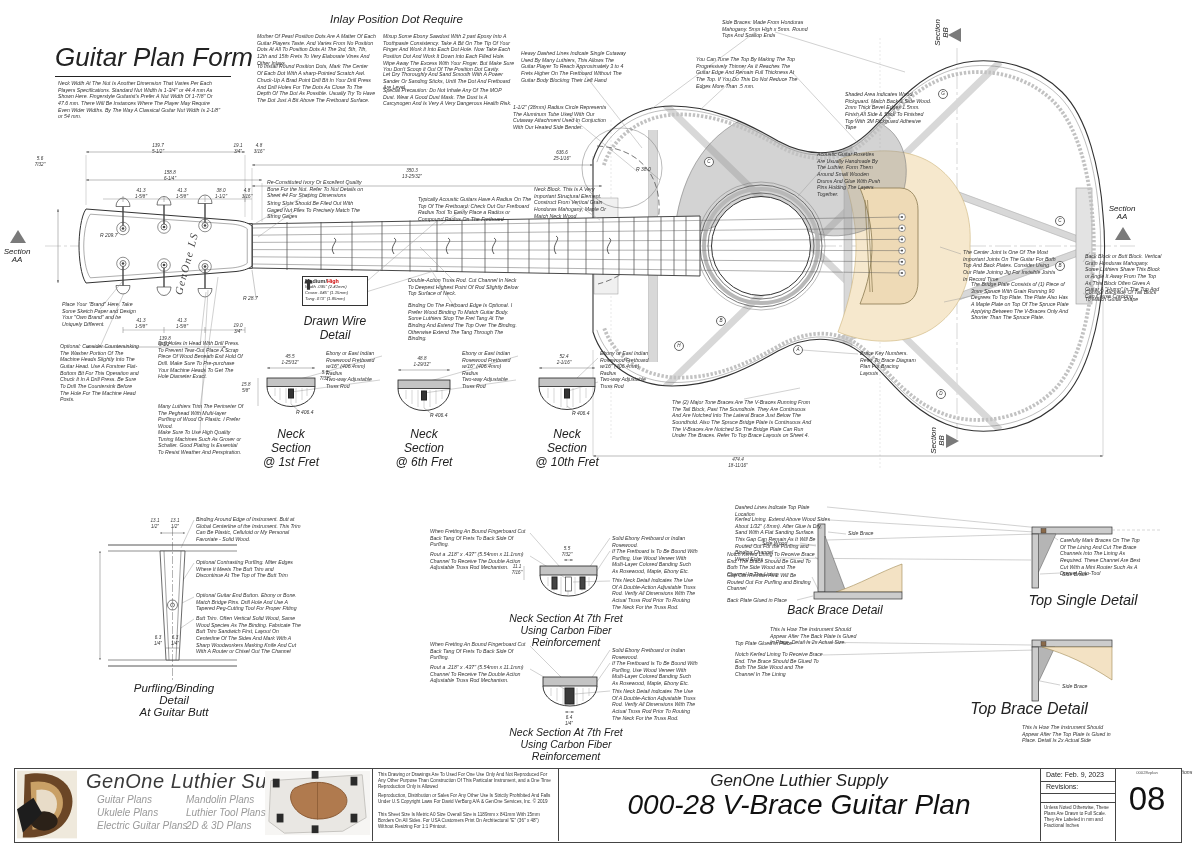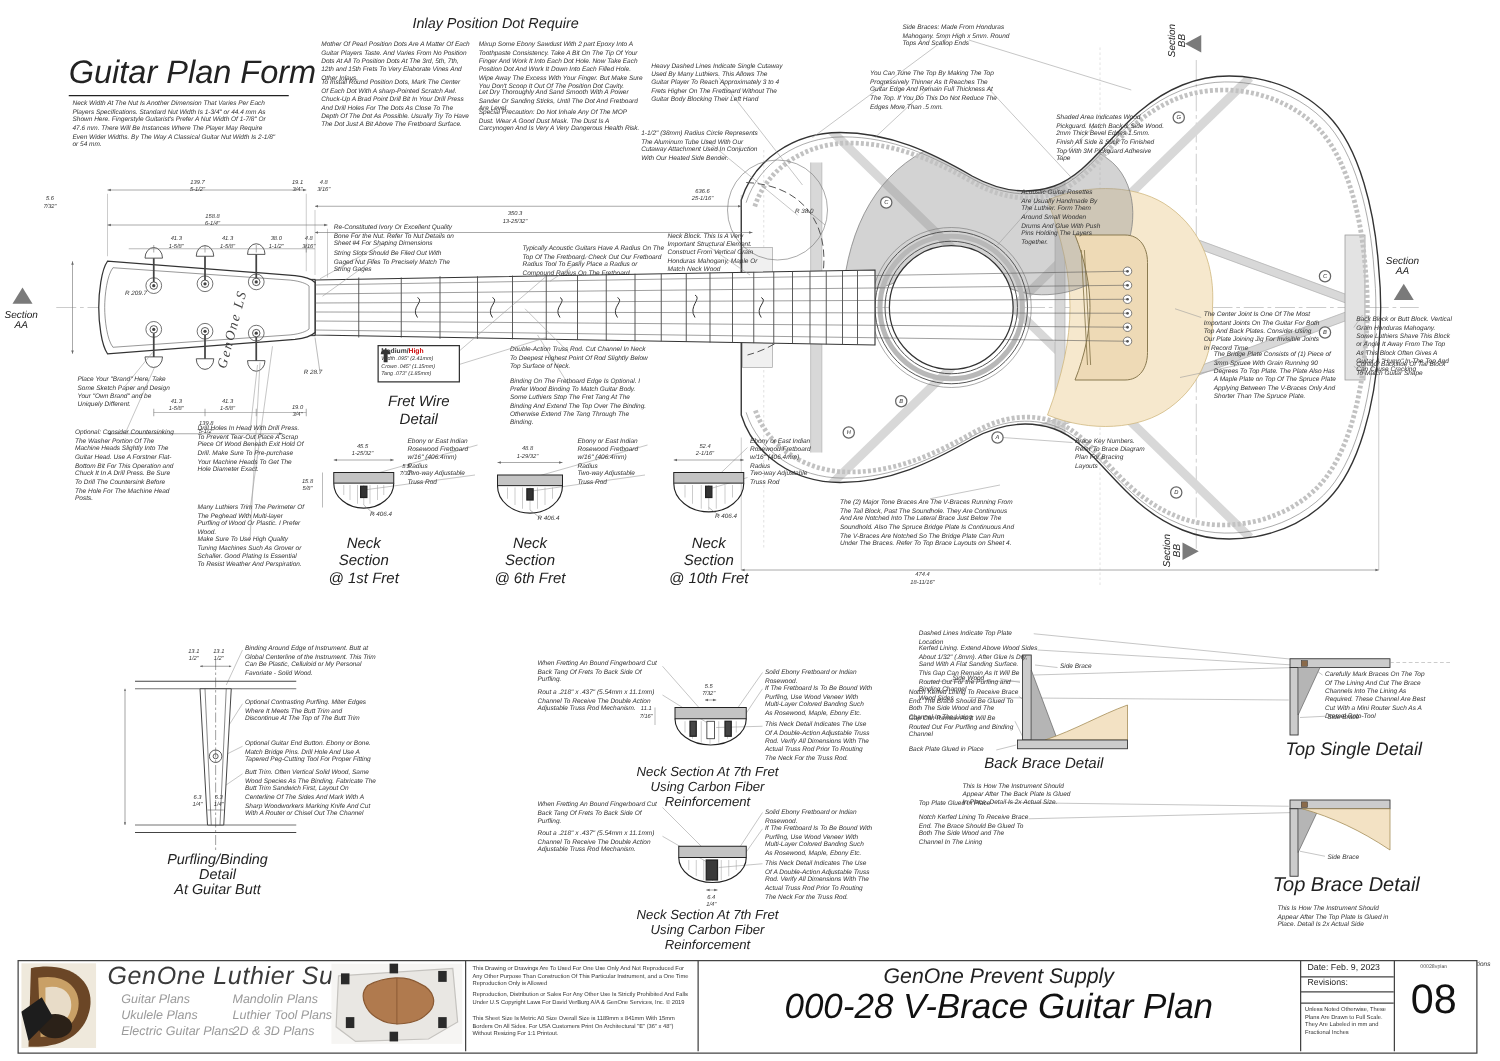--- a/index.html
+++ b/index.html
@@ -488,21 +488,21 @@
     <svg width="11" height="16" viewBox="0 0 14 18">
         <path d="M2,7 A5,5 0 1 1 12,7 L9,7 L9,15 L5,15 L5,7 Z" fill="#333"></path>
       </svg>
     <div>
       <div class="fwrow">Width .095" (2.41mm)</div>
       <div class="fwrow">Crown .045" (1.15mm)</div>
       <div class="fwrow">Tang .073" (1.85mm)</div>
     </div>
   </div>
 </div>
-<div class="cap" style="left:295px;top:314px;width:80px;font-size:12px">Fret Wire Detail</div>
+<div class="cap" style="left:295px;top:314px;width:80px;font-size:12px">Drawn Wire Detail</div>
 
 <div class="cap" style="left:258px;top:427px;width:66px;font-size:12px">Neck Section
 @ 1st Fret</div>
 <div class="cap" style="left:391px;top:427px;width:66px;font-size:12px">Neck Section
 @ 6th Fret</div>
 <div class="cap" style="left:534px;top:427px;width:66px;font-size:12px">Neck Section
 @ 10th Fret</div>
 
 <div class="n" style="left:196px;top:516px;width:106px">Binding Around Edge of Instrument. Butt at Global Centerline of the Instrument. This Trim Can Be Plastic, Celluloid or My Personal Favoriate - Solid Wood.</div>
 <div class="n" style="left:196px;top:559px;width:106px">Optional Contrasting Purfling. Miter Edges Where It Meets The Butt Trim and Discontinue At The Top of The Butt Trim</div>
@@ -540,21 +540,21 @@
 <div class="n" style="left:735px;top:516px;width:95px">Kerfed Lining. Extend Above Wood Sides About 1/32" (.8mm). After Glue Is Dry, Sand With A Flat Sanding Surface.</div>
 <div class="n" style="left:735px;top:536px;width:92px">This Gap Can Remain As It Will Be Routed Out For the Purfling and Binding Channel</div>
 <div class="n" style="left:735px;top:556px;width:40px">Wood Sides</div>
 <div class="n" style="left:1060px;top:537px;width:82px">Carefully Mark Braces On The Top Of The Lining And Cut The Brace Channels Into The Lining As Required. These Channel Are Best Cut With a Mini Router Such As A Dremel Roto-Tool</div>
 <div class="n" style="left:1062px;top:571px;width:40px">Side Brace</div>
 <div class="cap" style="left:1018px;top:592px;width:130px;font-size:14.5px">Top Single Detail</div>
 
 <div class="n" style="left:735px;top:640px;width:70px">Top Plate Glued In Place</div>
 <div class="n" style="left:735px;top:651px;width:88px">Notch Kerfed Lining To Receive Brace End. The Brace Should Be Glued To Both The Side Wood and The Channel In The Lining</div>
 <div class="n" style="left:1062px;top:683px;width:40px">Side Brace</div>
-<div class="cap" style="left:1002px;top:700px;width:150px;font-size:16px">Top Brace Detail</div>
+<div class="cap" style="left:954px;top:700px;width:150px;font-size:16px">Top Brace Detail</div>
 <div class="n" style="left:1022px;top:724px;width:95px">This Is How The Instrument Should Appear After The Top Plate Is Glued in Place. Detail Is 2x Actual Side</div>
 
 <div class="n" style="left:1062px;top:769px;width:134px">Note For Detailed Guitar &amp; Uke Construction Instructions Refer To Our Book "Guitar &amp; Ukulele Construction Handbook</div>
 
 <div class="d" style="left:141px;top:143px;width:34px">139.7
 5-1/2"</div>
 <div class="d" style="left:228px;top:143px;width:20px">19.1
 3/4"</div>
 <div class="d" style="left:250px;top:143px;width:18px">4.8
 3/16"</div>
@@ -676,20 +676,20 @@
 Ukulele Plans
 Electric Guitar Plans</div>
 <div class="plans" style="left:186px;top:793px;white-space:pre-line">Mandolin Plans
 Luthier Tool Plans
 2D &amp; 3D Plans</div>
 
 <div class="legal" style="left:378px;top:772px">This Drawing or Drawings Are To Used For One Use Only And Not Reproduced For Any Other Purpose Than Construction Of This Particular Instrument, and a One Time Reproduction Only is Allowed</div>
 <div class="legal" style="left:378px;top:793px">Reproduction, Distribution or Sales For Any Other Use Is Strictly Prohibited And Falls Under U.S Copyright Laws For David VerBurg A/A &amp; GenOne Services, Inc. © 2019</div>
 <div class="legal" style="left:378px;top:812px">This Sheet Size Is Metric A0 Size Overall Size is 1189mm x 841mm With 15mm Borders On All Sides. For USA Customers Print On Architectural "E" (36" x 48") Without Resizing For 1:1 Printout.</div>
 
-<div class="tbox" style="left:558px;top:771px;width:482px;text-align:center;font-style:italic;font-size:17px;color:#222">GenOne Prevent Supply</div>
+<div class="tbox" style="left:558px;top:771px;width:482px;text-align:center;font-style:italic;font-size:17px;color:#222">GenOne Luthier Supply</div>
 <div class="tbox" style="left:558px;top:789px;width:482px;text-align:center;font-style:italic;font-size:28px;color:#111">000-28 V-Brace Guitar Plan</div>
 
 <div class="tbox" style="left:1046px;top:771px;font-size:7px;color:#222">Date: Feb. 9, 2023</div>
 <div class="tbox" style="left:1046px;top:783px;font-size:7px;color:#222">Revisions:</div>
 <div class="tbox" style="left:1044px;top:805px;width:68px;font-size:4.6px;line-height:1.3;color:#333">Unless Noted Otherwise, These Plans Are Drawn to Full Scale. They Are Labeled in mm and Fractional Inches</div>
 <div class="tbox" style="left:1115px;top:770px;width:64px;text-align:center;font-size:4.2px;color:#555">00028vplan</div>
 <div class="tbox" style="left:1115px;top:780px;width:64px;text-align:center;font-size:33px;color:#111">08</div>
 
 </body></html>

